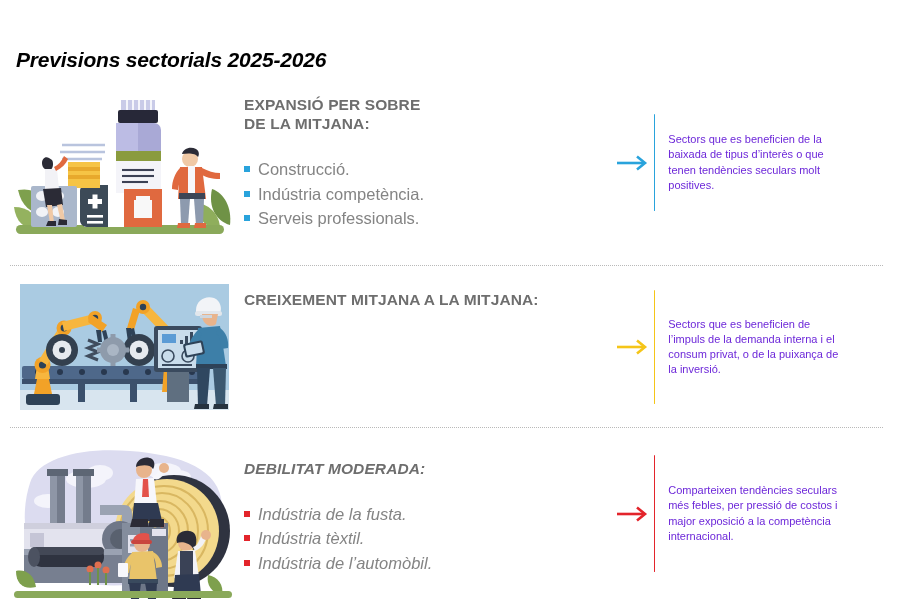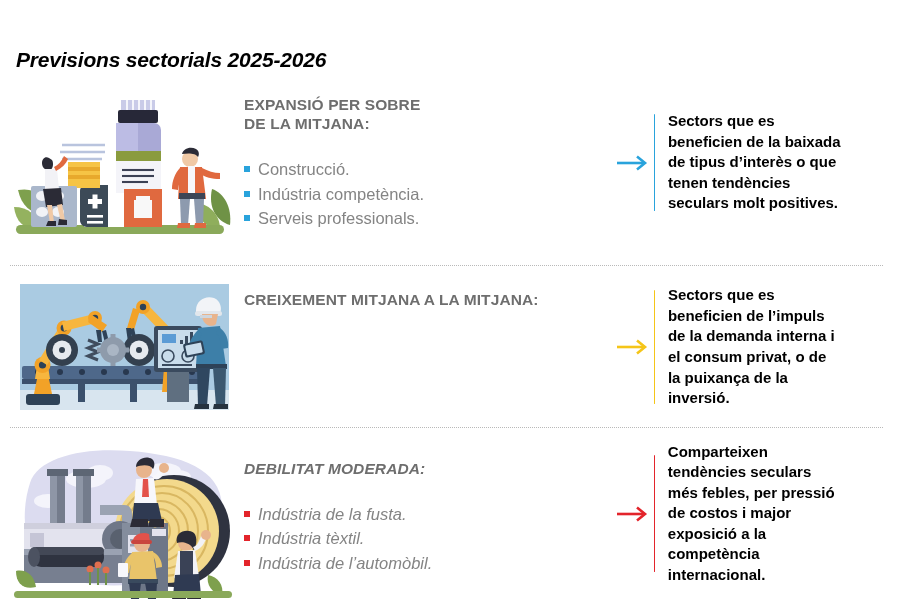--- a/index.html
+++ b/index.html
@@ -77,25 +77,24 @@
     flex: 0 0 42px;
     display: flex; align-items: center; justify-content: center;
   }
   .note-bar {
     width: 4px;
     align-self: stretch;
     margin: 4px 13px 4px 0;
     border-radius: 1px;
   }
   .note-text {
-    font-size: 15px;
-    color: #000000;
+    font-size: 11px;
+    color: #6d28d9;
     line-height: 1.37;
     max-width: 250px;
-    font-weight: bold;
   }
 
   .divider {
     position: absolute;
     left: 10px; width: 873px;
     height: 0;
     border-top: 1px dotted #b9b9b9;
   }
   .div-1 { top: 265px; }
   .div-2 { top: 427px; }

